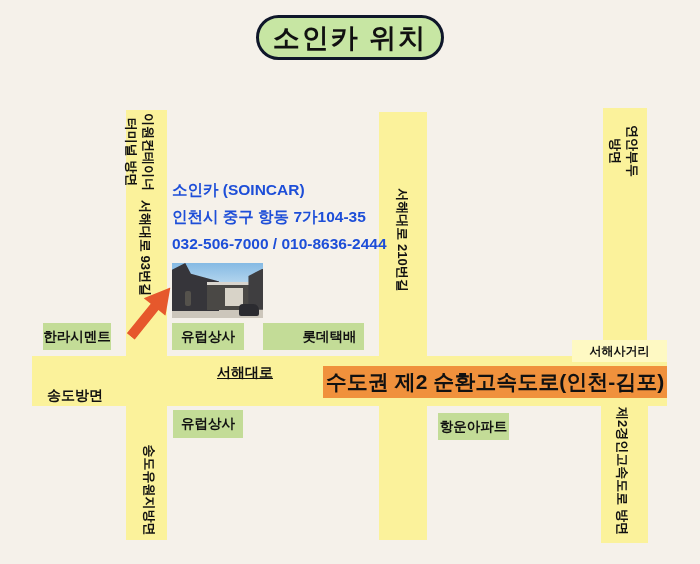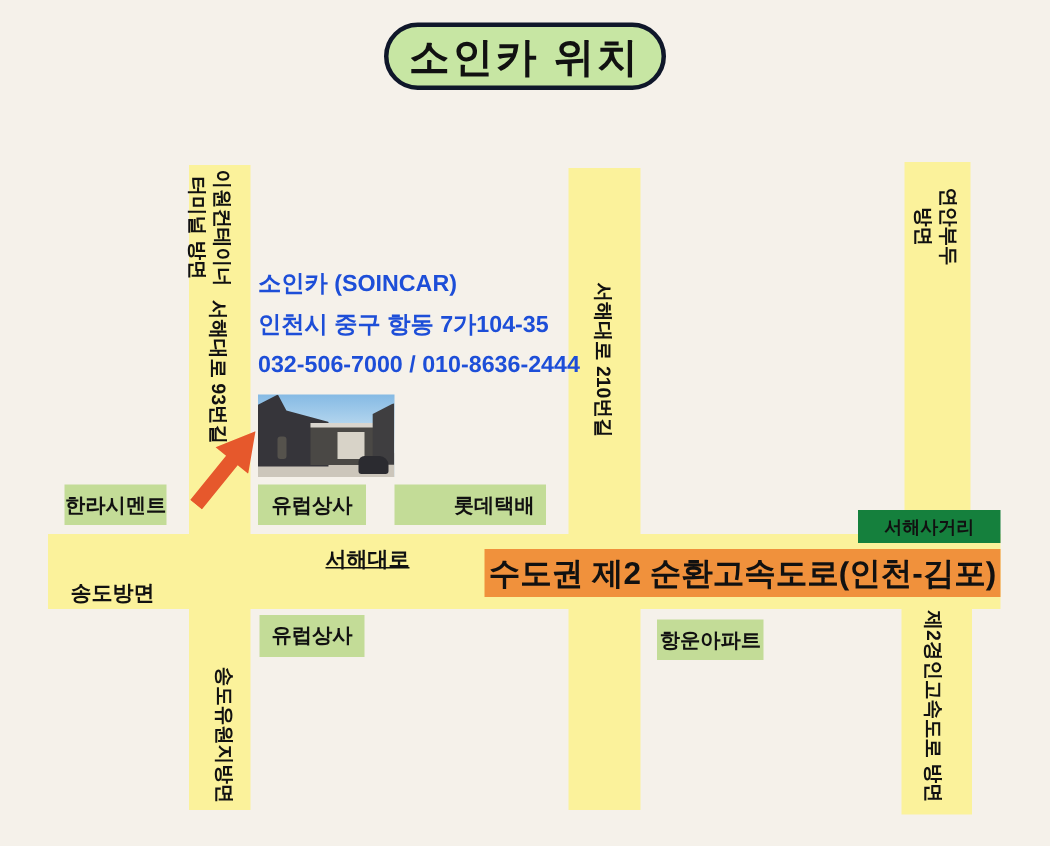--- a/index.html
+++ b/index.html
@@ -22,21 +22,21 @@
   }
   
   .road{position:absolute;background:#FBF29B;}
   .road-left{left:126px;top:110px;width:41px;height:430px;}
   .road-center{left:379px;top:112px;width:48px;height:428px;}
   .road-right-top{left:603px;top:108px;width:44px;height:252px;}
   .road-right-bottom{left:601px;top:398px;width:47px;height:145px;}
   .road-horizontal{left:32px;top:356px;width:635px;height:50px;}
   .intersection-pad{
     position:absolute;left:572px;top:340px;width:95px;height:22px;
-    background:#15803d;display:flex;align-items:center;justify-content:center;
+    background:#fef9c3;display:flex;align-items:center;justify-content:center;
     font-size:12px;font-weight:bold;color:#111;
   }
   
   .highway{
     position:absolute;left:323px;top:366px;width:344px;height:32px;
     background:#F0913C;display:flex;align-items:center;justify-content:center;
     font-size:21px;font-weight:bold;color:#111;
     box-sizing:border-box;white-space:nowrap;
   }
   

